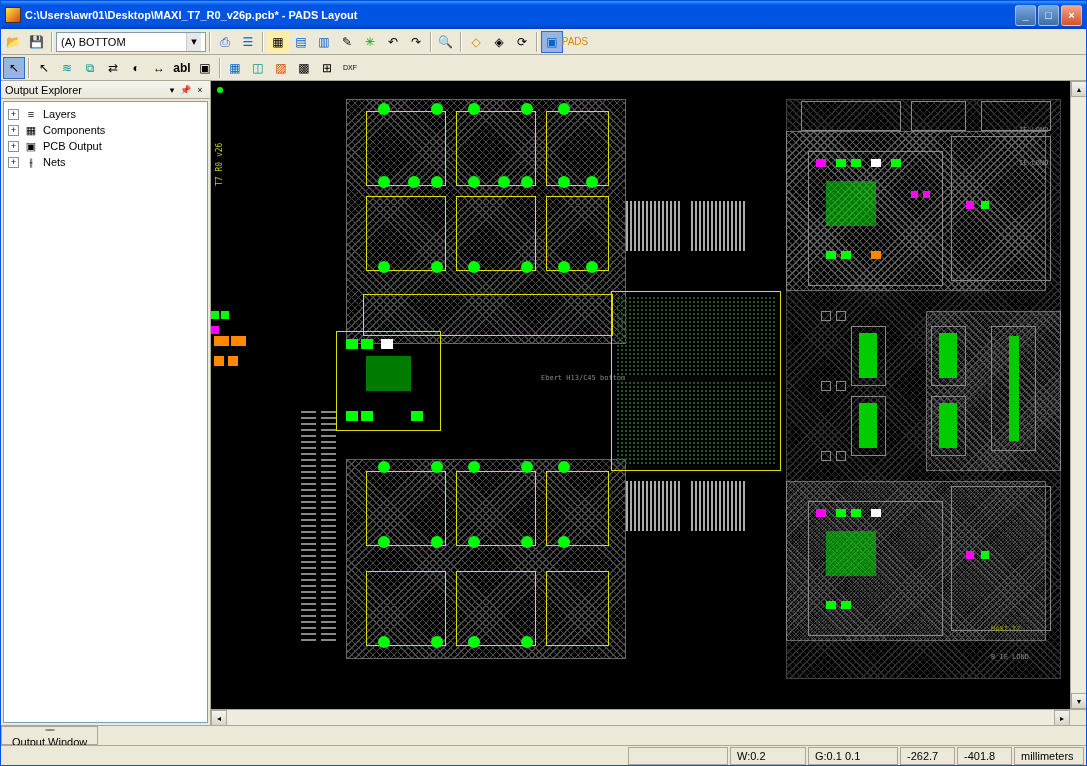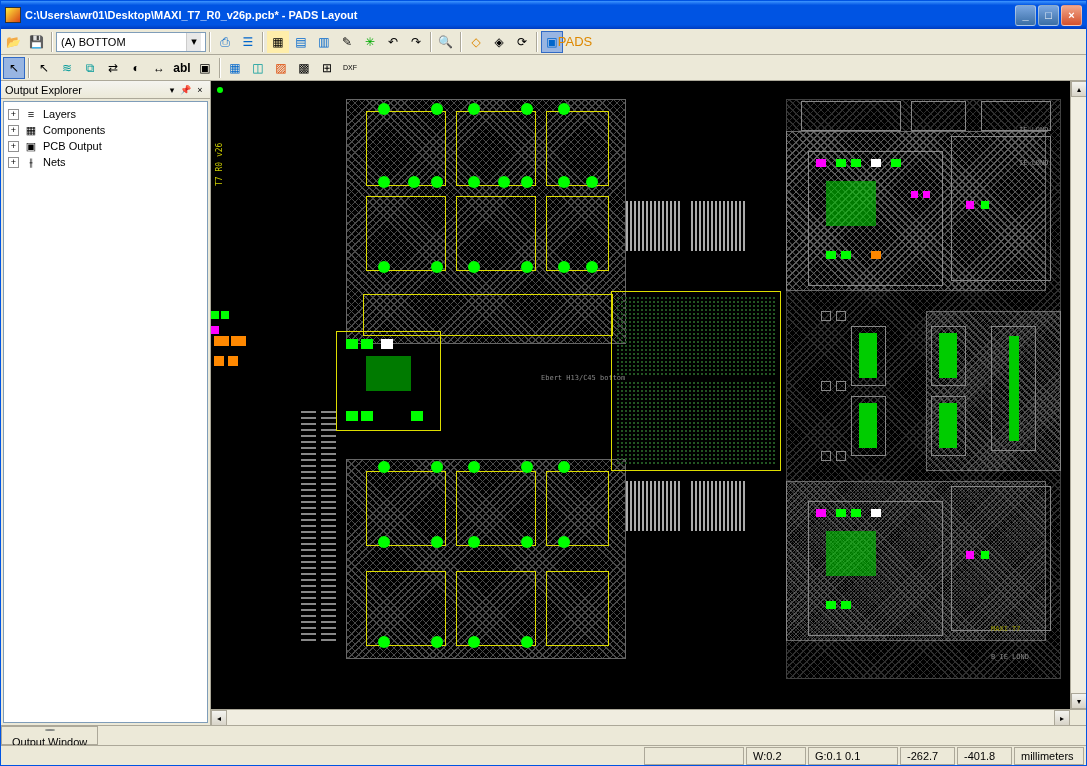--- a/index.html
+++ b/index.html
@@ -107,21 +107,21 @@
     <div class="tool-btn">↶</div>
     <div class="tool-btn">↷</div>
     <div class="tool-sep"></div>
     <div class="tool-btn">🔍</div>
     <div class="tool-sep"></div>
     <div class="tool-btn" style="color:#d80">◇</div>
     <div class="tool-btn">◈</div>
     <div class="tool-btn">⟳</div>
     <div class="tool-sep"></div>
     <div class="tool-btn active" style="color:#06c">▣</div>
-    <div class="tool-btn" style="color:#d80;font-size:13px">PADS</div>
+    <div class="tool-btn" style="color:#d80;font-size:10px">PADS</div>
   </div>
 
   <div class="toolbar">
     <div class="tool-btn active">↖</div>
     <div class="tool-sep"></div>
     <div class="tool-btn">↖</div>
     <div class="tool-btn" style="color:#099">≋</div>
     <div class="tool-btn" style="color:#099">⧉</div>
     <div class="tool-btn">⇄</div>
     <div class="tool-btn">◐</div>
@@ -403,21 +403,21 @@
   <div class="outwin-tabs">
     <div class="outwin-tab">
       <div class="status-dot"></div>
       <span>Output Window</span>
     </div>
   </div>
 
   <div class="statusbar">
     <div class="status-spacer"></div>
     <div class="status-cell" style="width:100px"></div>
-    <div class="status-cell" style="width:60px">
+    <div class="status-cell" style="width:76px">
         <span>W:0.2</span>
       </div>
     <div class="status-cell" style="width:90px">
         <span>G:0.1 0.1</span>
       </div>
     <div class="status-cell" style="width:55px">
         <span>-262.7</span>
       </div>
     <div class="status-cell" style="width:55px">
         <span>-401.8</span>

